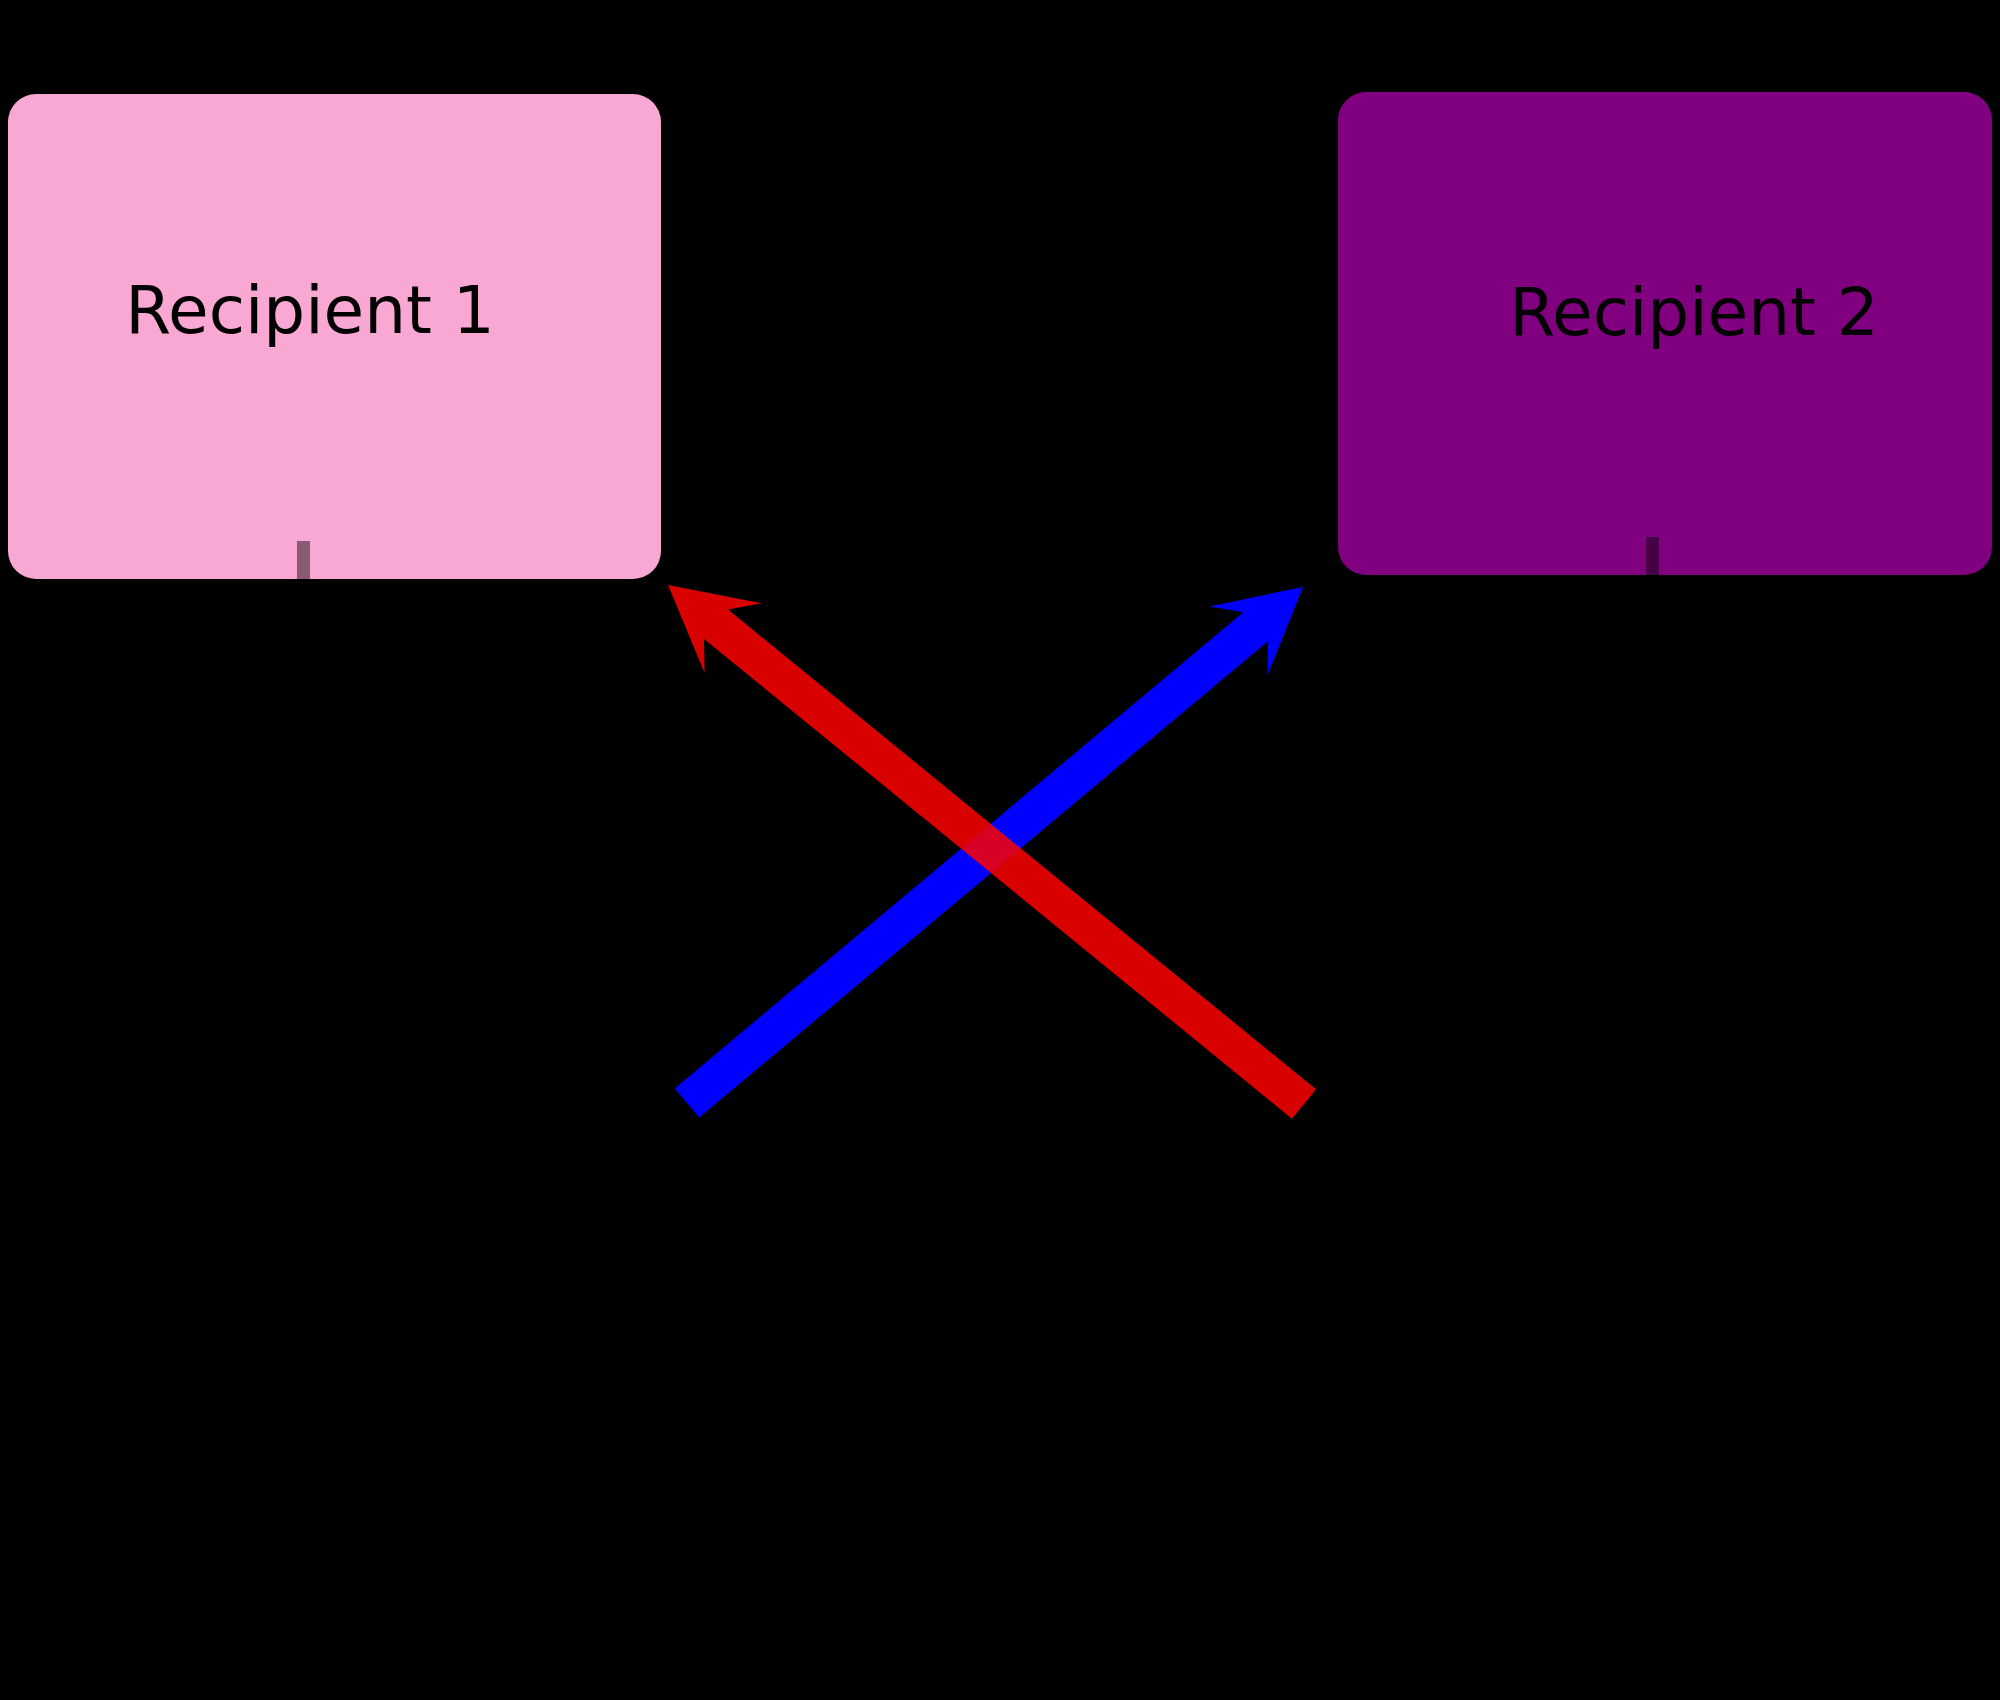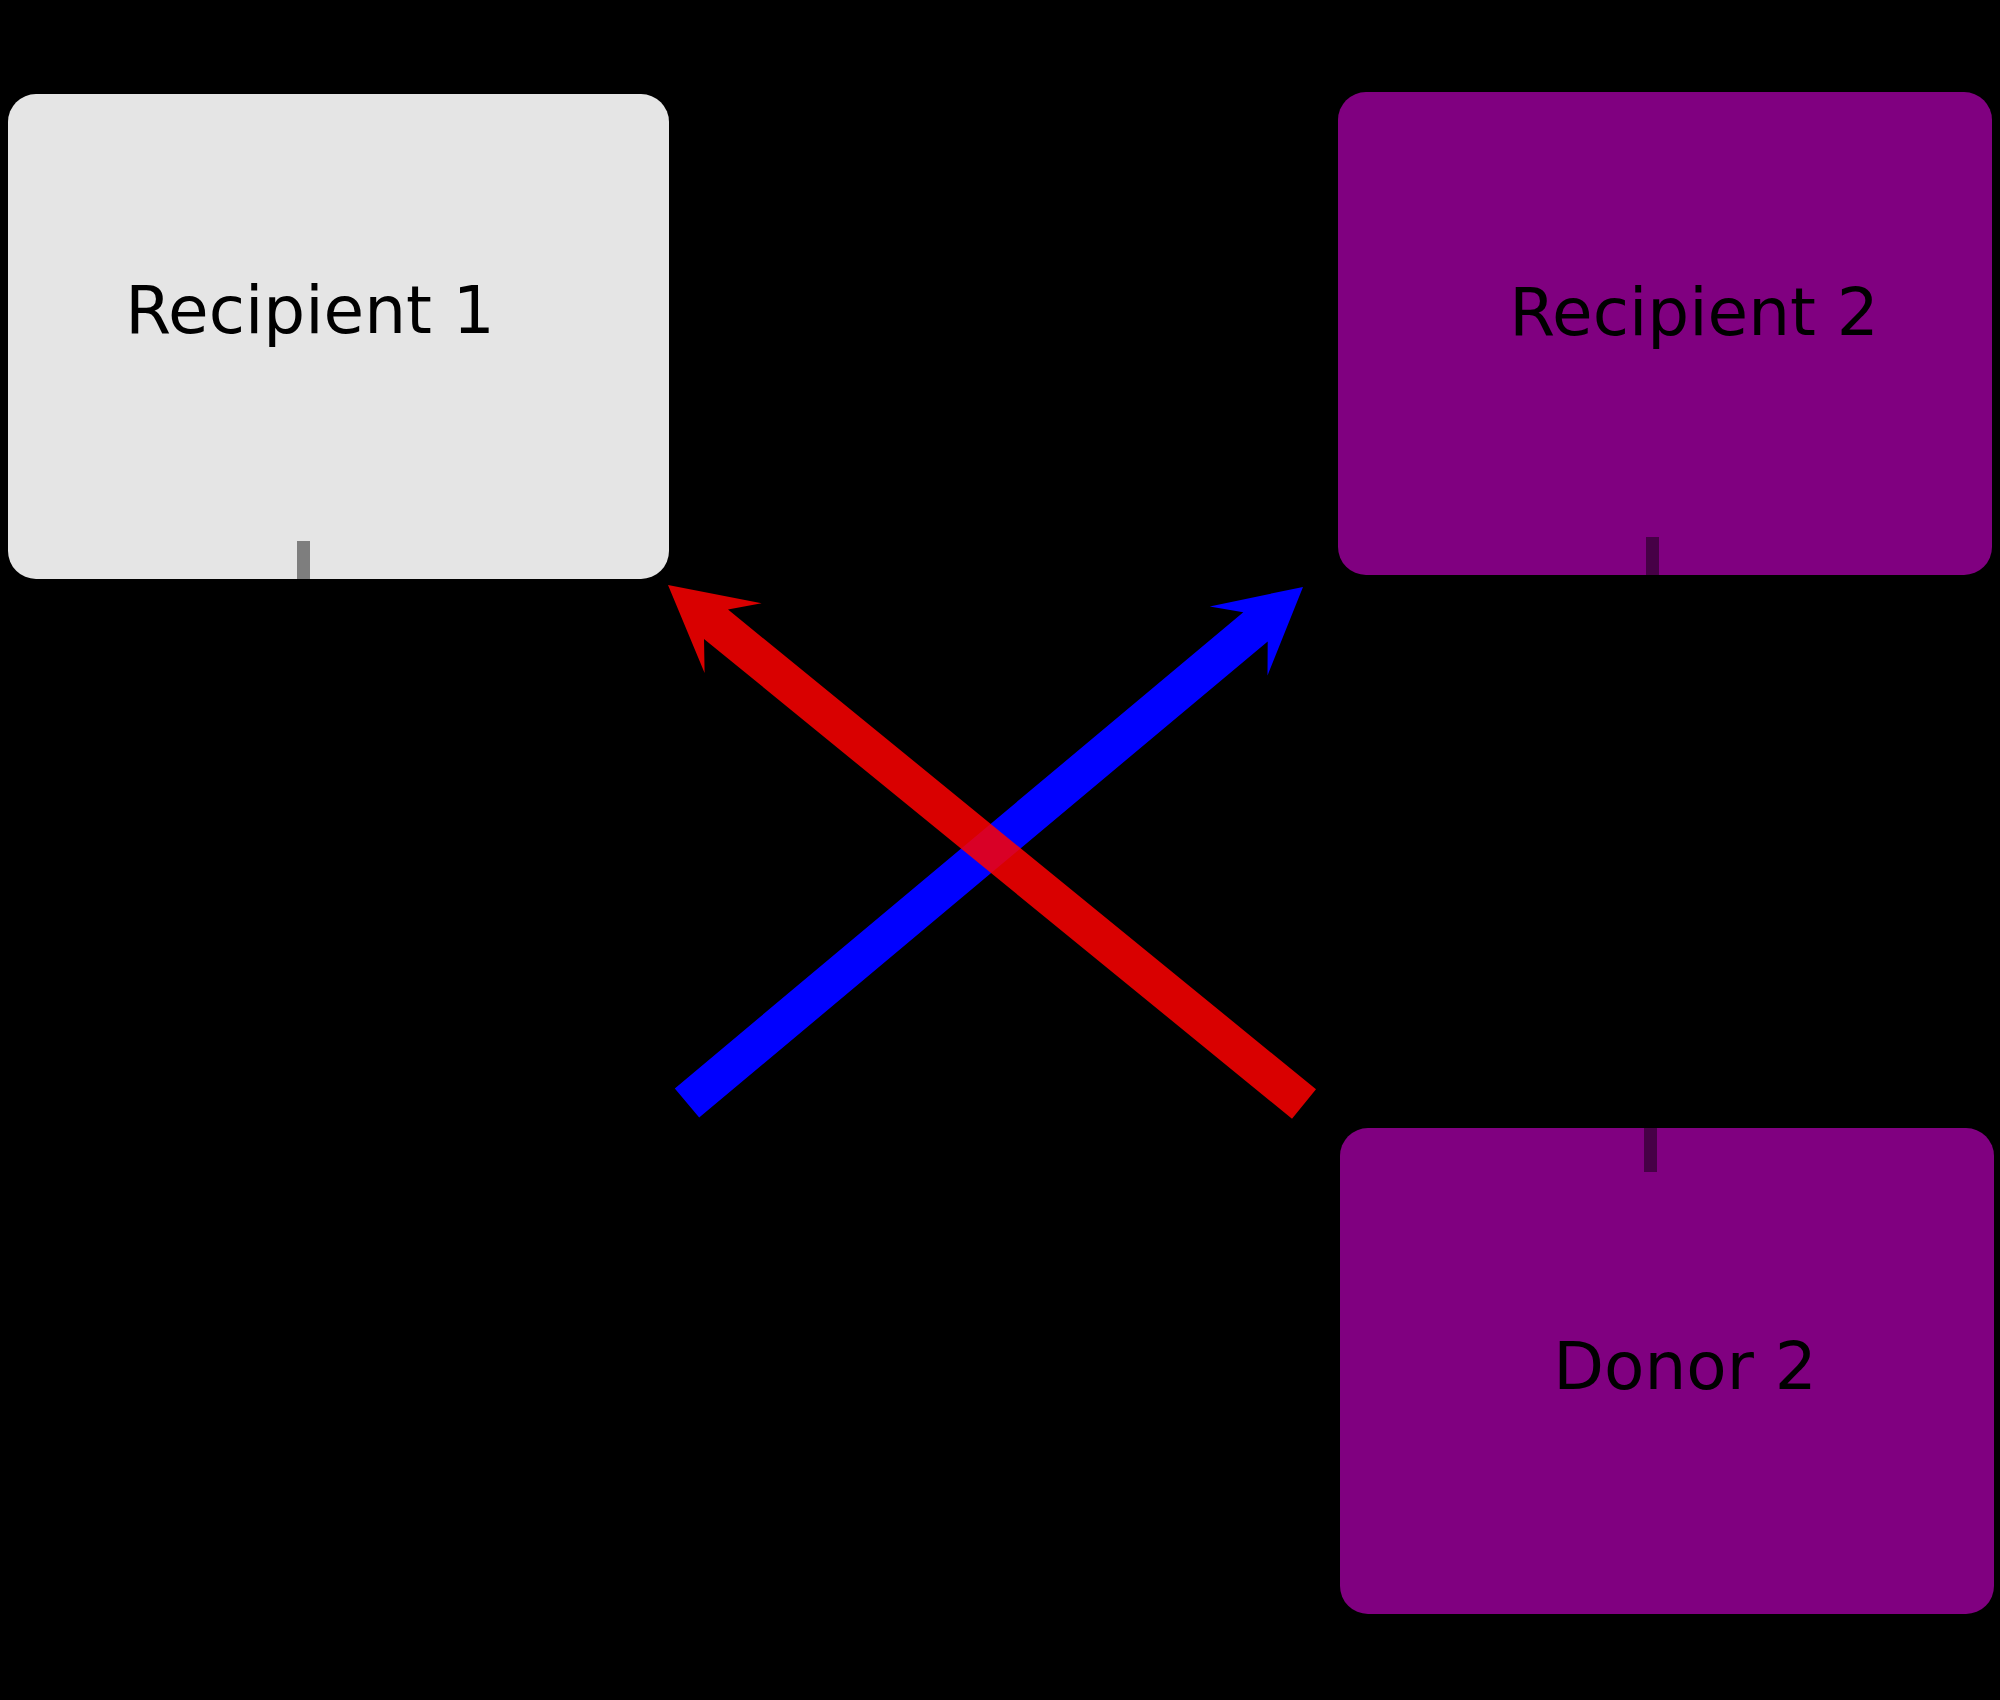--- a/index.html
+++ b/index.html
@@ -54,32 +54,29 @@
     width: 2000px;
     height: 1700px;
     pointer-events: none;
   }
 </style>
 </head>
 <body>
 
 <div class="stage" style="background-color: rgb(0, 0, 0);">
 
-  <div class="node node-recipient-1" style="background-color: #e5e5e5; padding-left: 8px;">
+  <div class="node node-recipient-1" style="background-color: #f9a8d4;">
     <span class="node-label" style="color: rgb(0, 0, 0);">Recipient 1</span>
   </div>
 
   <div class="node node-recipient-2" style="background-color: rgb(128, 0, 128);">
     <span class="node-label" style="color: rgb(0, 0, 0); margin-left: 15px;">Recipient 2</span>
   </div>
 
 
-  <div class="node node-donor-2" style="background-color: rgb(128, 0, 128);">
-    <span class="node-label" style="color: rgb(0, 0, 0);">Donor 2</span>
-  </div>
 
   <div class="stub stub-recipient-1"></div>
   <div class="stub stub-recipient-2"></div>
   <div class="stub stub-donor-1"></div>
   <div class="stub stub-donor-2"></div>
 
   <svg class="edges-layer" viewBox="0 0 2000 1700" xmlns="http://www.w3.org/2000/svg">
 
     <polygon points="699.2,1117.6 1267.7,641.4 1267.5,675.4 1303,587 1209.7,606.4 1243.3,612.2 674.8,1088.4" fill="#0000ff"></polygon>
 

